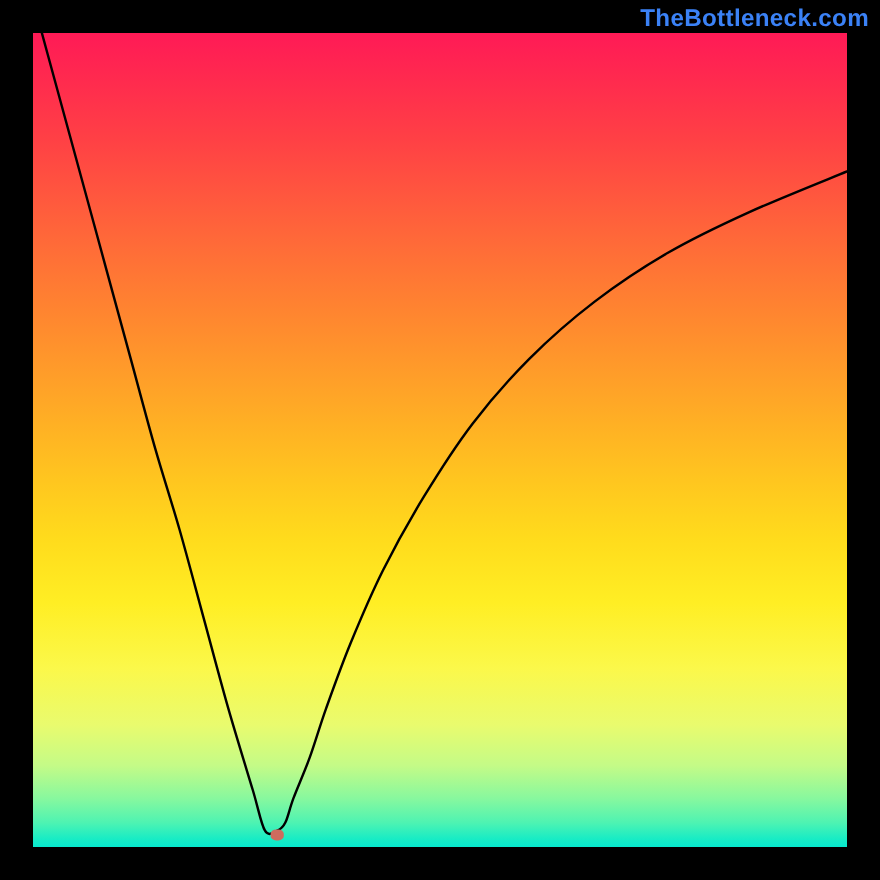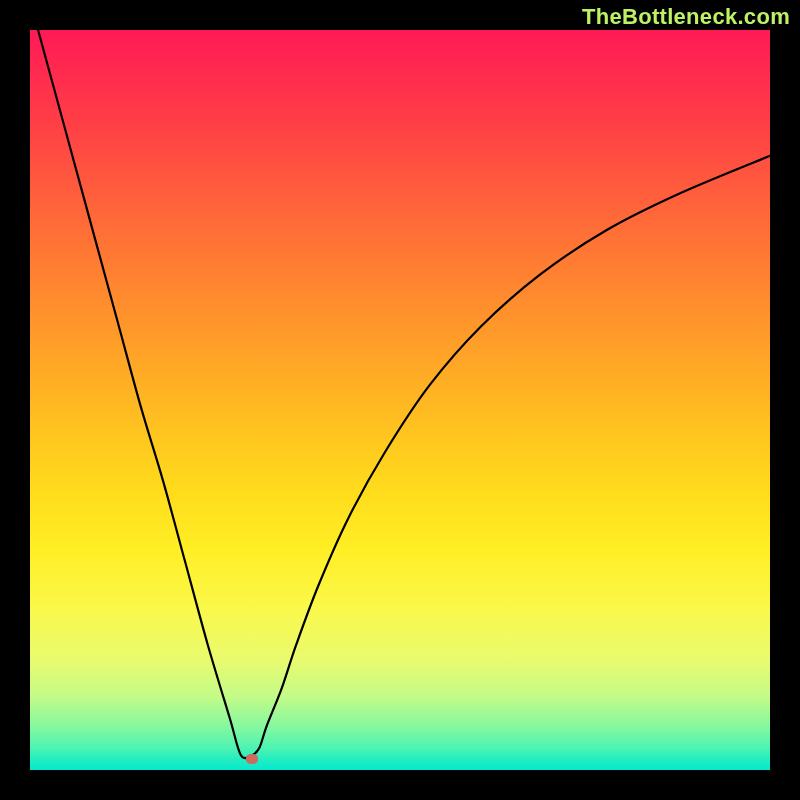--- a/index.html
+++ b/index.html
@@ -14,21 +14,21 @@
   .frame {
     position: relative;
     width: 800px;
     height: 800px;
     background: #000;
   }
   .attribution {
     position: absolute;
     top: 4px;
     right: 10px;
-    color: #bef264;
+    color: #3b82f6;
     font-size: 22px;
     font-weight: 600;
     letter-spacing: 0.3px;
     z-index: 10;
   }
   .plot-area {
     position: absolute;
     left: 30px;
     top: 30px;
     width: 740px;

